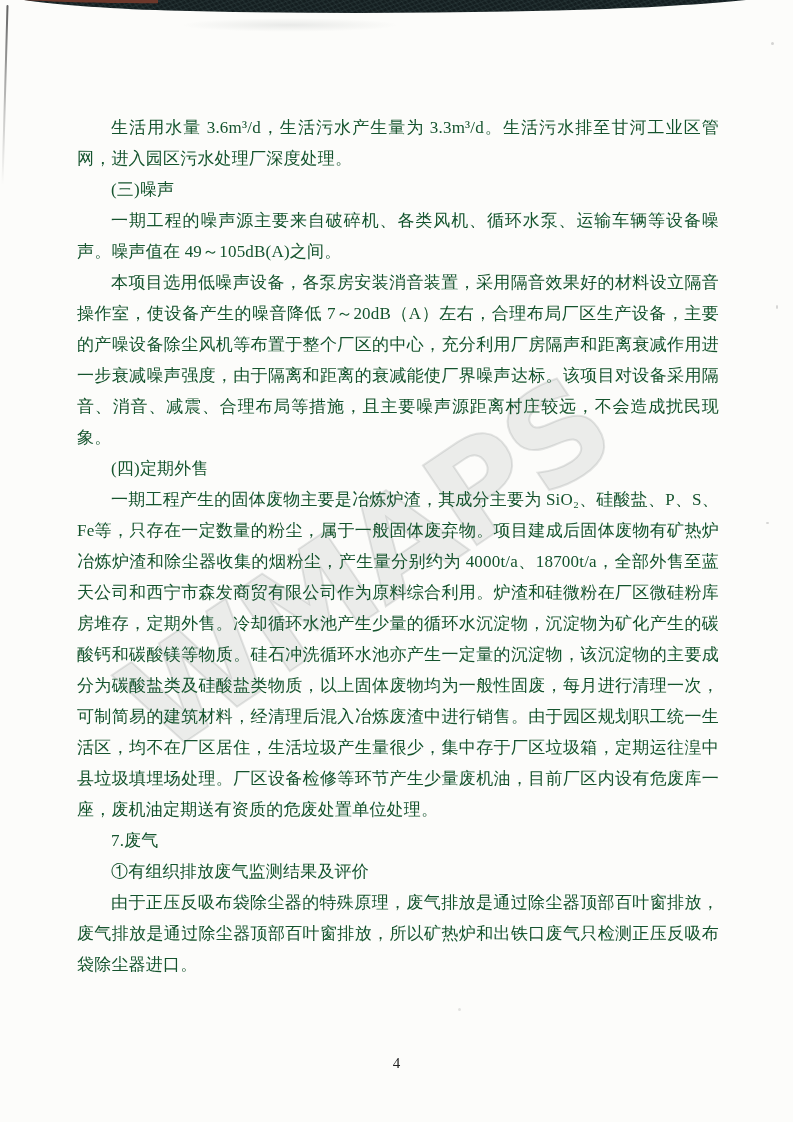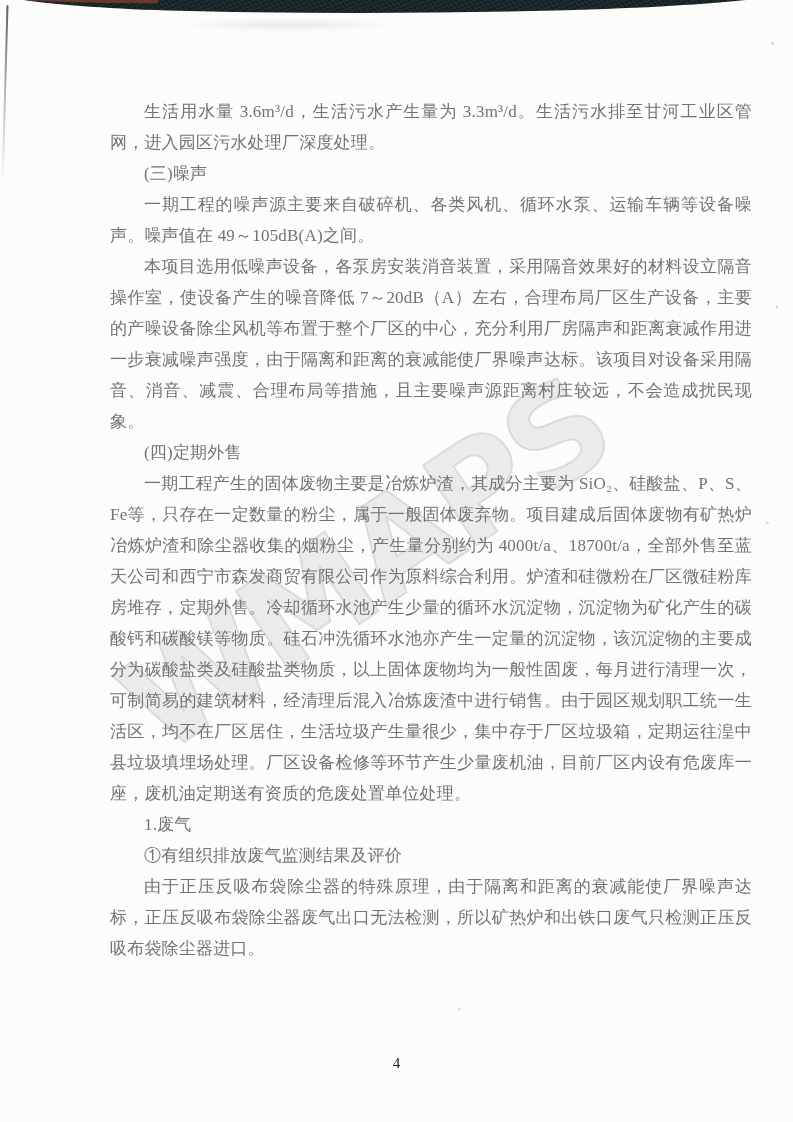--- a/index.html
+++ b/index.html
@@ -41,24 +41,23 @@
     letter-spacing: -4px;
     color: rgba(125, 128, 128, 0.13);
     -webkit-text-stroke: 2px rgba(125, 128, 128, 0.20);
     white-space: nowrap;
     pointer-events: none;
     user-select: none;
   }
   
   .content {
     position: absolute;
-    left: 77px; top: 96px;
+    left: 77px; top: 112px;
     width: 642px;
-    color: #737373;
-    margin-left: 33px;
+    color: #14532d;
   }
   .para {
     margin: 0;
     font-size: 17px;
     line-height: 31px;
     text-align: justify;
     text-justify: inter-character;
     text-indent: 2em;
     letter-spacing: 0.2px;
   }
@@ -101,23 +100,23 @@
 
   <div class="watermark">WMAPS</div>
 
   <main class="content">
     <p class="para">生活用水量 3.6m³/d，生活污水产生量为 3.3m³/d。生活污水排至甘河工业区管网，进入园区污水处理厂深度处理。</p>
     <p class="para">(三)噪声</p>
     <p class="para">一期工程的噪声源主要来自破碎机、各类风机、循环水泵、运输车辆等设备噪声。噪声值在 49～105dB(A)之间。</p>
     <p class="para">本项目选用低噪声设备，各泵房安装消音装置，采用隔音效果好的材料设立隔音操作室，使设备产生的噪音降低 7～20dB（A）左右，合理布局厂区生产设备，主要的产噪设备除尘风机等布置于整个厂区的中心，充分利用厂房隔声和距离衰减作用进一步衰减噪声强度，由于隔离和距离的衰减能使厂界噪声达标。该项目对设备采用隔音、消音、减震、合理布局等措施，且主要噪声源距离村庄较远，不会造成扰民现象。</p>
     <p class="para">(四)定期外售</p>
     <p class="para">一期工程产生的固体废物主要是冶炼炉渣，其成分主要为 SiO₂、硅酸盐、P、S、Fe等，只存在一定数量的粉尘，属于一般固体废弃物。项目建成后固体废物有矿热炉冶炼炉渣和除尘器收集的烟粉尘，产生量分别约为 4000t/a、18700t/a，全部外售至蓝天公司和西宁市森发商贸有限公司作为原料综合利用。炉渣和硅微粉在厂区微硅粉库房堆存，定期外售。冷却循环水池产生少量的循环水沉淀物，沉淀物为矿化产生的碳酸钙和碳酸镁等物质。硅石冲洗循环水池亦产生一定量的沉淀物，该沉淀物的主要成分为碳酸盐类及硅酸盐类物质，以上固体废物均为一般性固废，每月进行清理一次，可制简易的建筑材料，经清理后混入冶炼废渣中进行销售。由于园区规划职工统一生活区，均不在厂区居住，生活垃圾产生量很少，集中存于厂区垃圾箱，定期运往湟中县垃圾填埋场处理。厂区设备检修等环节产生少量废机油，目前厂区内设有危废库一座，废机油定期送有资质的危废处置单位处理。</p>
-    <p class="para">1.废气</p>
+    <p class="para">7.废气</p>
     <p class="para">①有组织排放废气监测结果及评价</p>
-    <p class="para">由于正压反吸布袋除尘器的特殊原理，由于隔离和距离的衰减能使厂界噪声达标，正压反吸布袋除尘器废气出口无法检测，所以矿热炉和出铁口废气只检测正压反吸布袋除尘器进口。</p>
+    <p class="para">由于正压反吸布袋除尘器的特殊原理，废气排放是通过除尘器顶部百叶窗排放，废气排放是通过除尘器顶部百叶窗排放，所以矿热炉和出铁口废气只检测正压反吸布袋除尘器进口。</p>
   </main>
 
   <div class="page-number">4</div>
 
   <div class="speck s1"></div>
   <div class="speck s2"></div>
   <div class="speck s3"></div>
   <div class="speck s4"></div>
 
 </div>

